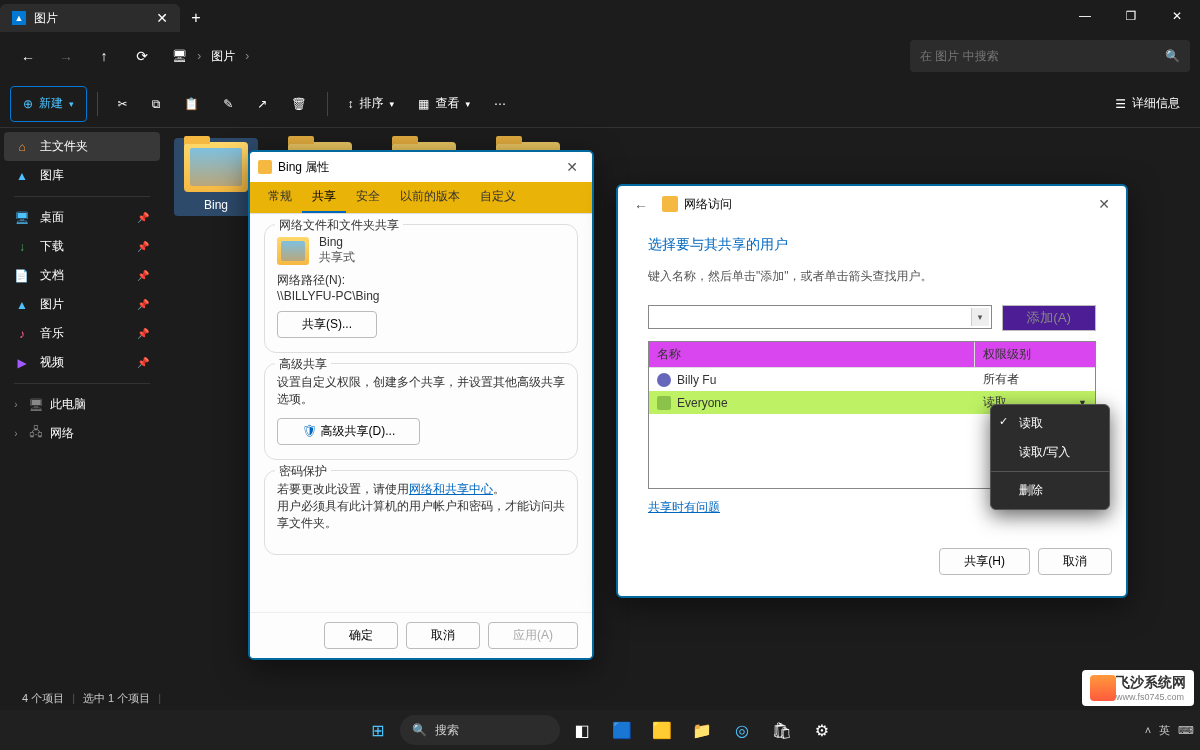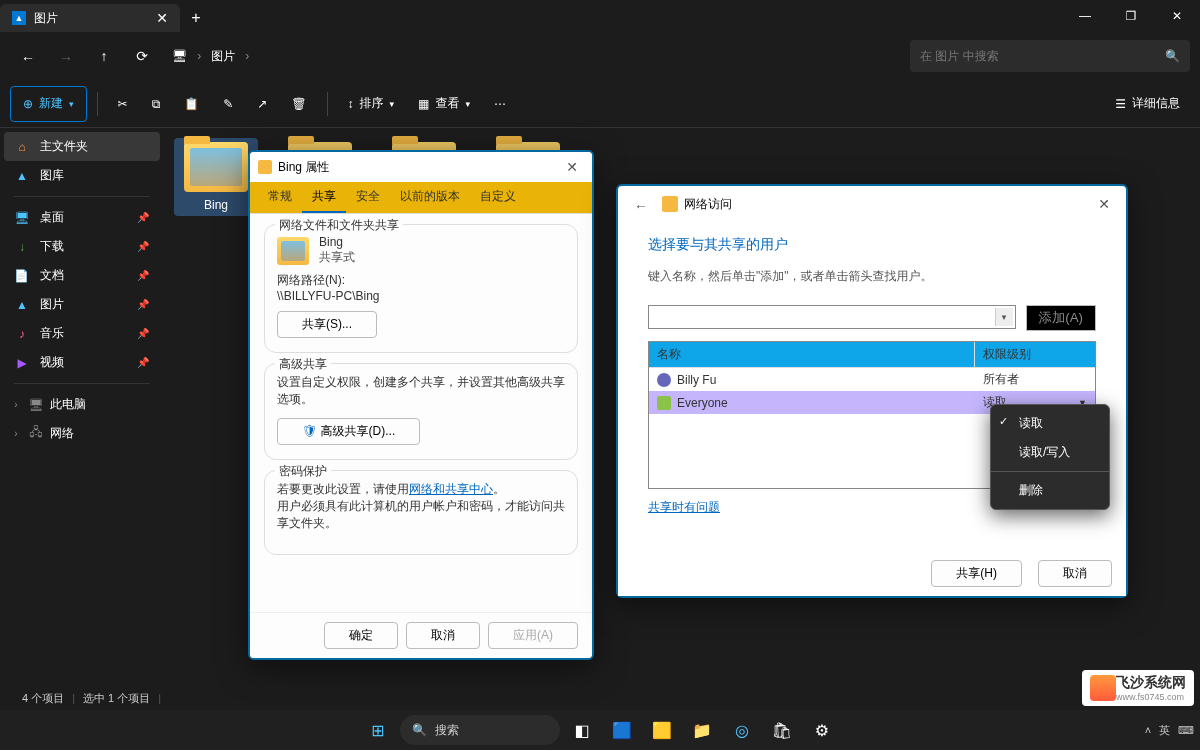--- a/index.html
+++ b/index.html
@@ -84,34 +84,34 @@
 .net-title { height:36px; display:flex; align-items:center; padding:0 8px;}
 .net-title .back { cursor:pointer; font-size:14px; padding:4px 8px; color:#555;}
 .net-title .ico { width:16px; height:16px; background:#f5b942; border-radius:2px; margin:0 6px;}
 .net-close { margin-left:auto; font-size:14px; cursor:pointer; padding:4px 8px; color:#555;}
 .net-body { padding: 14px 30px; font-size:12px; color:#333;}
 .net-body h3 { color:#0067c0; font-weight:normal; font-size:14px; margin-bottom:14px;}
 .net-body .hint { color:#555; margin-bottom:20px;}
 .combo-row { display:flex; gap:10px; margin-bottom:10px;}
 .combo { flex:1; height:24px; border:1px solid #888; background:#fff; position:relative; }
 .combo .arrow { position:absolute; right:2px; top:2px; bottom:2px; width:18px; background:#eee; display:flex; align-items:center; justify-content:center; font-size:9px; color:#555; border-left:1px solid #ccc;}
-.btn-add { border:1px solid #bbb; padding:3px 12px; cursor:pointer; background:#000000; color:#888;}
+.btn-add { border:1px solid #bbb; padding:3px 24px; cursor:pointer; background:#4c1d95; color:#888;}
 .userlist { border:1px solid #888; height:148px; margin-bottom:10px; }
-.ul-head { display:flex; background:#0ea5e9; border-bottom:1px solid #ddd;}
+.ul-head { display:flex; background:#d946ef; border-bottom:1px solid #ddd;}
 .ul-head div { padding:4px 8px; font-size:12px;}
 .ul-name { flex:1; border-right:1px solid #ddd;}
 .ul-perm { width:120px;}
 .ul-row { display:flex; align-items:center;}
-.ul-row.sel { background:#c4b5fd;}
+.ul-row.sel { background:#bef264;}
 .ul-row .c-name { flex:1; padding:3px 8px; display:flex; align-items:center; gap:6px;}
 .ul-row .c-perm { width:120px; padding:3px 8px; display:flex; align-items:center; justify-content:space-between;}
 .user-ico { width:14px; height:14px; background:#8bc34a; border-radius:2px;}
 .user-ico.person { background:#66b; border-radius:50%;}
 .perm-arrow { font-size:9px; color:#333;}
-.net-footer { position:absolute; bottom:0; left:0; right:0; height:46px; display:flex; align-items:center; justify-content:flex-end; gap:16px; padding:0 14px; background:#fff;}
+.net-footer { position:absolute; bottom:12px; left:0; right:0; height:46px; display:flex; align-items:center; justify-content:flex-end; gap:8px; padding:0 14px; background:#fff;}
 .net-footer .btn { min-width:70px;}
 
 
 .ctx { position:absolute; background:#2c2c2c; border:1px solid #555; border-radius:6px; padding:4px 0; box-shadow:0 6px 20px rgba(0,0,0,.6); min-width:120px; color:#fff; font-size:12px;}
 .ctx-item { padding:6px 18px 6px 28px; cursor:pointer; position:relative;}
 .ctx-item .check { position:absolute; left:8px; top:6px; font-size:11px;}
 .ctx-sep { height:1px; background:#555; margin:4px 0;}
 
 
 .watermark { position:absolute; right:6px; bottom:44px; display:flex; align-items:center; background:#fff; color:#333; padding:4px 8px; border-radius:4px; font-size:14px;}

